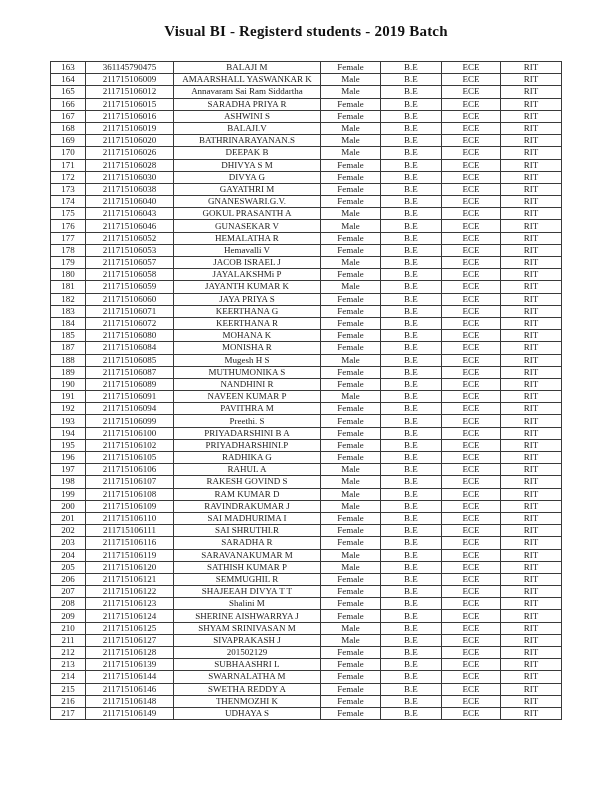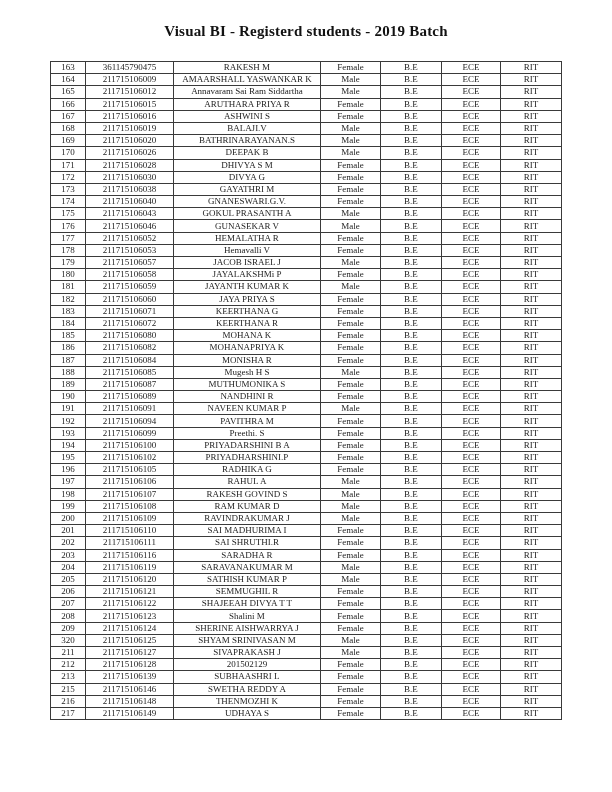--- a/index.html
+++ b/index.html
@@ -71,21 +71,21 @@
       <col class="c-name">
       <col class="c-gender">
       <col class="c-degree">
       <col class="c-dept">
       <col class="c-college">
     </colgroup>
     <tbody>
         <tr>
           <td>163</td>
           <td>361145790475</td>
-          <td>RAKESH M</td>
+          <td>BALAJI M</td>
           <td>Female</td>
           <td>B.E</td>
           <td>ECE</td>
           <td>RIT</td>
         </tr>
         <tr>
           <td>164</td>
           <td>211715106009</td>
           <td>AMAARSHALL YASWANKAR K</td>
           <td>Male</td>
@@ -98,21 +98,21 @@
           <td>211715106012</td>
           <td>Annavaram Sai Ram Siddartha</td>
           <td>Male</td>
           <td>B.E</td>
           <td>ECE</td>
           <td>RIT</td>
         </tr>
         <tr>
           <td>166</td>
           <td>211715106015</td>
-          <td>ARUTHARA PRIYA R</td>
+          <td>SARADHA PRIYA R</td>
           <td>Female</td>
           <td>B.E</td>
           <td>ECE</td>
           <td>RIT</td>
         </tr>
         <tr>
           <td>167</td>
           <td>211715106016</td>
           <td>ASHWINI S</td>
           <td>Female</td>
@@ -276,29 +276,20 @@
         <tr>
           <td>185</td>
           <td>211715106080</td>
           <td>MOHANA K</td>
           <td>Female</td>
           <td>B.E</td>
           <td>ECE</td>
           <td>RIT</td>
         </tr>
         <tr>
-          <td>186</td>
-          <td>211715106082</td>
-          <td>MOHANAPRIYA K</td>
-          <td>Female</td>
-          <td>B.E</td>
-          <td>ECE</td>
-          <td>RIT</td>
-        </tr>
-        <tr>
           <td>187</td>
           <td>211715106084</td>
           <td>MONISHA R</td>
           <td>Female</td>
           <td>B.E</td>
           <td>ECE</td>
           <td>RIT</td>
         </tr>
         <tr>
           <td>188</td>
@@ -492,21 +483,21 @@
         <tr>
           <td>209</td>
           <td>211715106124</td>
           <td>SHERINE AISHWARRYA J</td>
           <td>Female</td>
           <td>B.E</td>
           <td>ECE</td>
           <td>RIT</td>
         </tr>
         <tr>
-          <td>320</td>
+          <td>210</td>
           <td>211715106125</td>
           <td>SHYAM SRINIVASAN M</td>
           <td>Male</td>
           <td>B.E</td>
           <td>ECE</td>
           <td>RIT</td>
         </tr>
         <tr>
           <td>211</td>
           <td>211715106127</td>
@@ -522,20 +513,29 @@
           <td>201502129</td>
           <td>Female</td>
           <td>B.E</td>
           <td>ECE</td>
           <td>RIT</td>
         </tr>
         <tr>
           <td>213</td>
           <td>211715106139</td>
           <td>SUBHAASHRI L</td>
+          <td>Female</td>
+          <td>B.E</td>
+          <td>ECE</td>
+          <td>RIT</td>
+        </tr>
+        <tr>
+          <td>214</td>
+          <td>211715106144</td>
+          <td>SWARNALATHA M</td>
           <td>Female</td>
           <td>B.E</td>
           <td>ECE</td>
           <td>RIT</td>
         </tr>
         <tr>
           <td>215</td>
           <td>211715106146</td>
           <td>SWETHA REDDY A</td>
           <td>Female</td>

